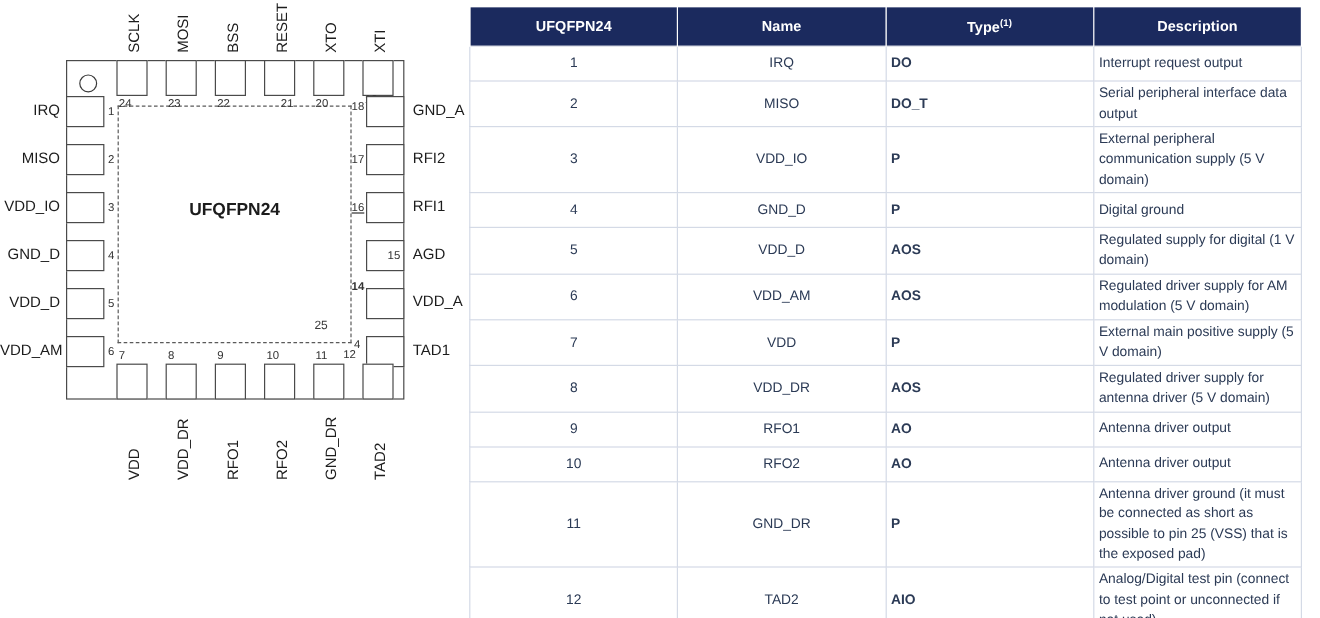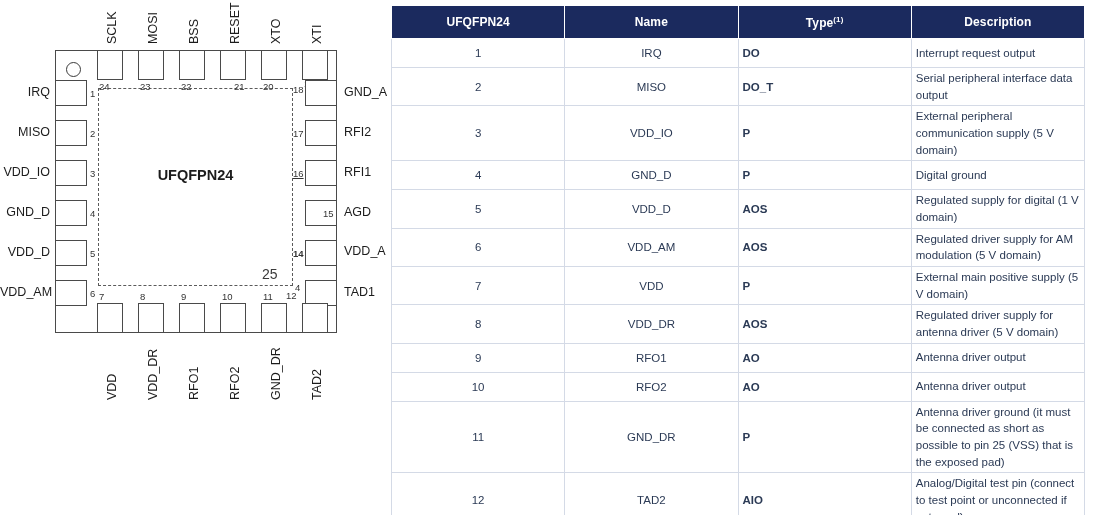--- a/index.html
+++ b/index.html
@@ -23,21 +23,21 @@
   }
   .epad{
     position:absolute;left:98px;top:88px;width:195px;height:198px;
     border:1.6px dashed #5a5a5a;box-sizing:border-box;background:transparent;
   }
   .center-label{
     position:absolute;left:98px;top:166px;width:195px;
     text-align:center;font-size:14.5px;font-weight:bold;color:#1c1c1c;line-height:1.32;
   }
   .epad-num{
-    position:absolute;left:262px;top:266px;font-size:14px;color:#3a3a3a;
+    position:absolute;left:262px;top:266px;font-size:10px;color:#3a3a3a;
   }
 
   
   .pad{position:absolute;border:1.4px solid #4a4a4a;background:#ffffff;box-sizing:border-box;}
   .pad-top{width:26px;height:30px;top:50px;}
   .pad-bot{width:26px;height:30px;top:303px;}
   .pad-left{width:32px;height:26px;left:55px;}
   .pad-right{width:32px;height:26px;left:305px;}
 
   .pnum{position:absolute;font-size:9.5px;color:#333;white-space:nowrap;}
@@ -134,21 +134,21 @@
     <div class="pad pad-right" style="top:120px;"></div>
     <div class="pad pad-right" style="top:160px;"></div>
     <div class="pad pad-right" style="top:200px;"></div>
     <div class="pad pad-right" style="top:240px;"></div>
     <div class="pad pad-right" style="top:280px;"></div>
 
     <div class="pnum" style="left:293px;top:84px;">18</div>
     <div class="pnum" style="left:293px;top:128px;">17</div>
     <div class="pnum" style="left:293px;top:168px;text-decoration:underline;">16</div>
     <div class="pnum" style="left:303px;top:208px;margin-left:20px;">15</div>
-    <div class="pnum" style="left:293px;top:248px;font-weight:bold;">14</div>
+    <div class="pnum" style="left:293px;top:234px;font-weight:bold;">14</div>
     <div class="pnum" style="left:295px;top:282px;">4</div>
     <div class="pnum" style="left:286px;top:290px;">12</div>
 
     <div class="plabel" style="left:344px;top:85px;">GND_A</div>
     <div class="plabel" style="left:344px;top:125px;">RFI2</div>
     <div class="plabel" style="left:344px;top:165px;">RFI1</div>
     <div class="plabel" style="left:344px;top:205px;">AGD</div>
     <div class="plabel" style="left:344px;top:244px;">VDD_A</div>
     <div class="plabel" style="left:344px;top:285px;">TAD1</div>
 

